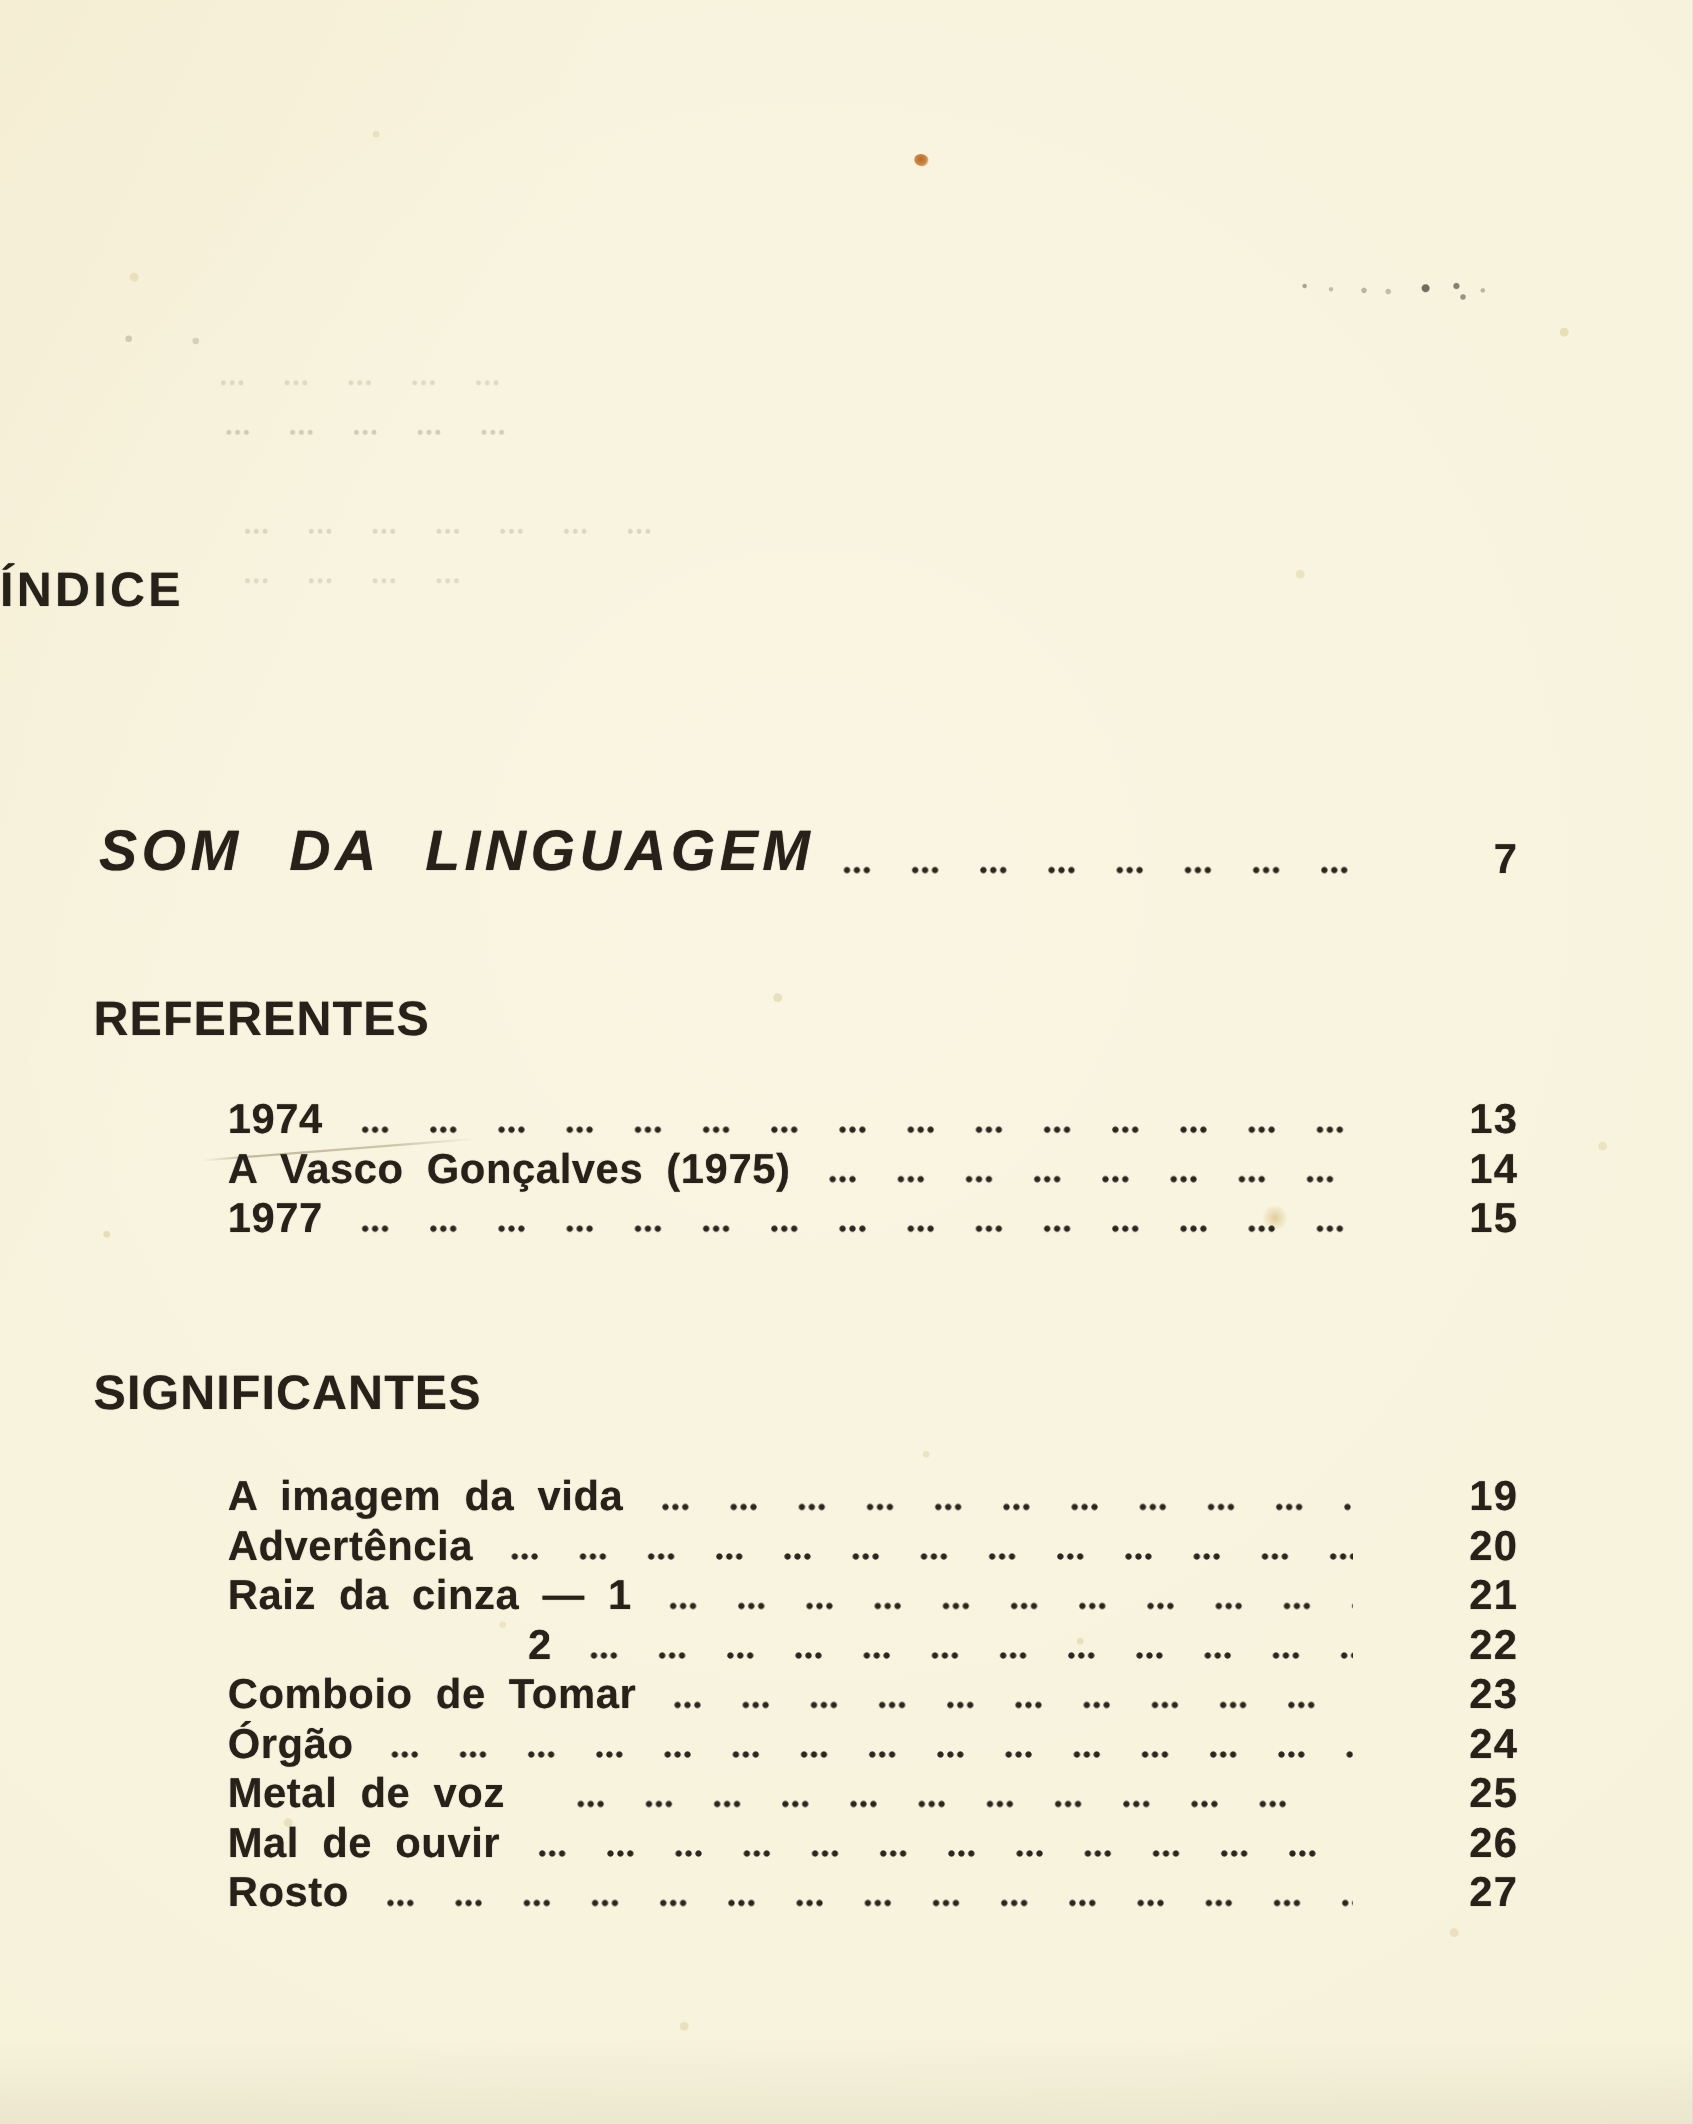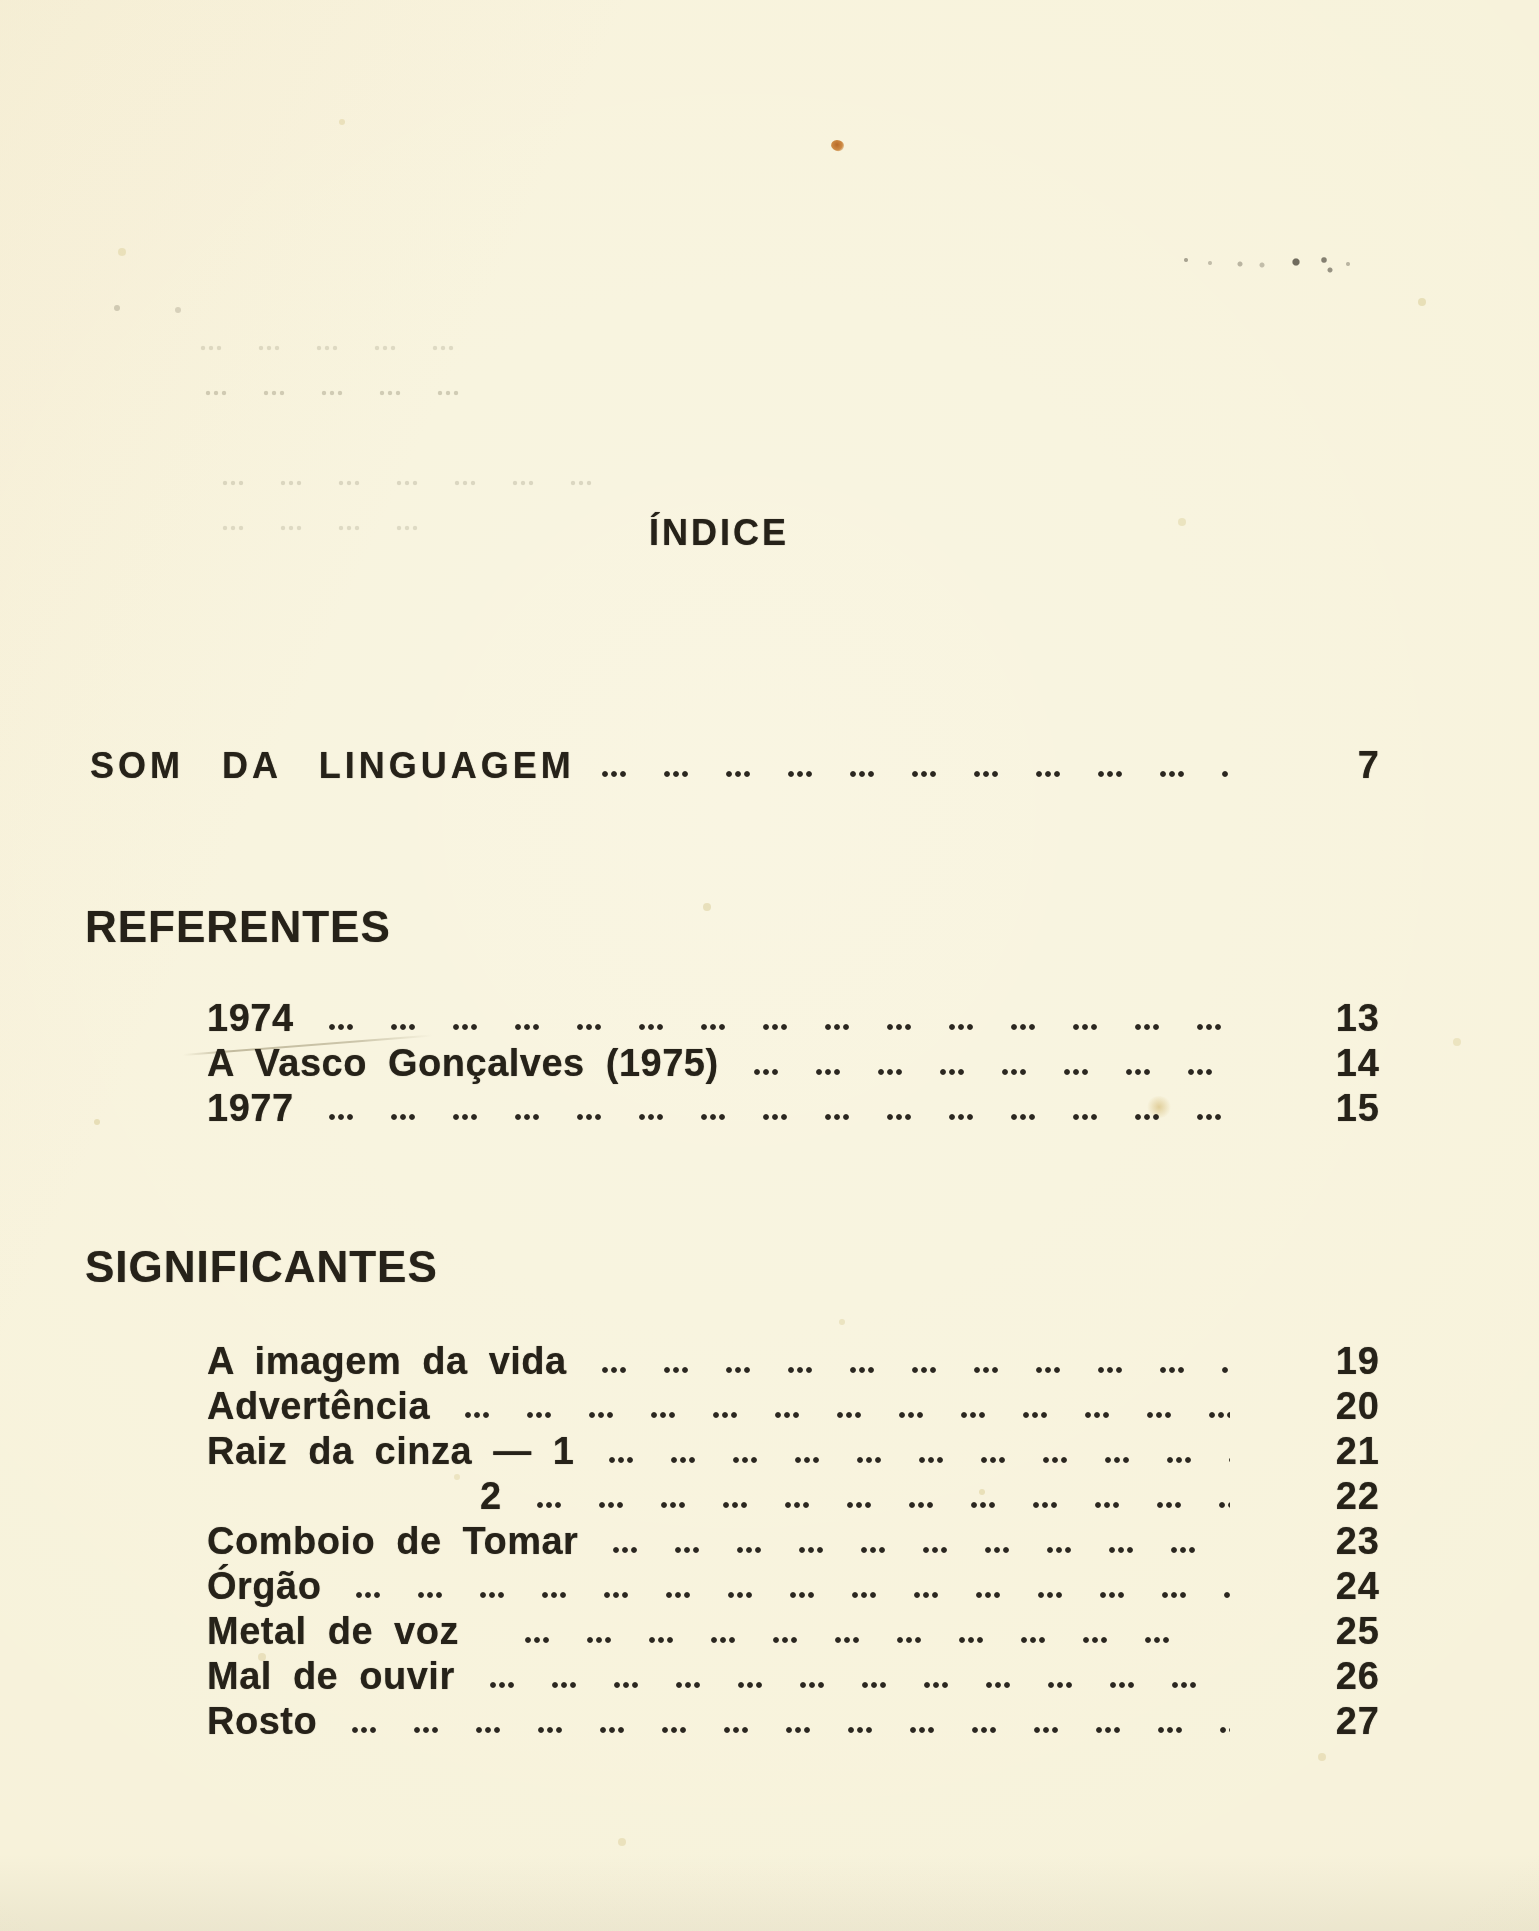--- a/index.html
+++ b/index.html
@@ -80,22 +80,21 @@
       radial-gradient(circle at 19px 4px, var(--ghost) 1.8px, rgba(0,0,0,0) 2.6px);
     background-size:58px 8px;background-repeat:repeat-x;
   }
   .g1{left:200px;top:344px;width:270px;opacity:0.20;}
   .g2{left:205px;top:389px;width:278px;opacity:0.30;}
   .g3{left:222px;top:479px;width:392px;opacity:0.22;}
   .g4{left:222px;top:524px;width:230px;opacity:0.20;}
   
   .page-title{
     position:absolute;top:512px;left:0;width:1438px;
-    text-align:center;
-    font-size:36px;font-weight:700;letter-spacing:3px;
+    font-size:44px;font-weight:700;letter-spacing:3px;
     color:var(--ink);
     text-shadow:0 0 1px rgba(35,30,20,0.6);
   }
   .heading{
     position:absolute;left:85px;
     font-size:44px;font-weight:700;letter-spacing:1px;word-spacing:6px;
     text-shadow:0 0 1px rgba(35,30,20,0.6);
     white-space:nowrap;
   }
   .h-ref{top:902px;}
@@ -117,21 +116,21 @@
   .leader{
     flex:1 1 auto;min-width:40px;height:10px;
     margin:0 30px 8px 34px;
     background-image:
       radial-gradient(circle at 4px 5px,  var(--ink-soft) 2.4px, rgba(0,0,0,0) 3.3px),
       radial-gradient(circle at 13px 5px, var(--ink-soft) 2.4px, rgba(0,0,0,0) 3.3px),
       radial-gradient(circle at 22px 5px, var(--ink-soft) 2.4px, rgba(0,0,0,0) 3.3px);
     background-size:62px 10px;background-repeat:repeat-x;
   }
   .row-som{left:90px;top:744px;}
-  .row-som .t{font-size:36px;letter-spacing:4px;word-spacing:24px;}
+  .row-som .t{font-size:52px;letter-spacing:4px;word-spacing:24px;font-style:italic;}
   .row-som .leader{margin-left:26px;}
   .row-item{left:207px;}
   .r-1974{top:997px;}  .r-vasco{top:1042px;} .r-1977{top:1087px;}
   .s-0{top:1340px;} .s-1{top:1385px;} .s-2{top:1430px;} .s-3{top:1475px;}
   .s-4{top:1520px;} .s-5{top:1565px;} .s-6{top:1610px;gap:31px;} .s-7{top:1655px;justify-content:space-between;}
   .s-8{top:1700px;}
   .s-3 .t{padding-left:273px;} 
 </style>
 </head>
 <body>

